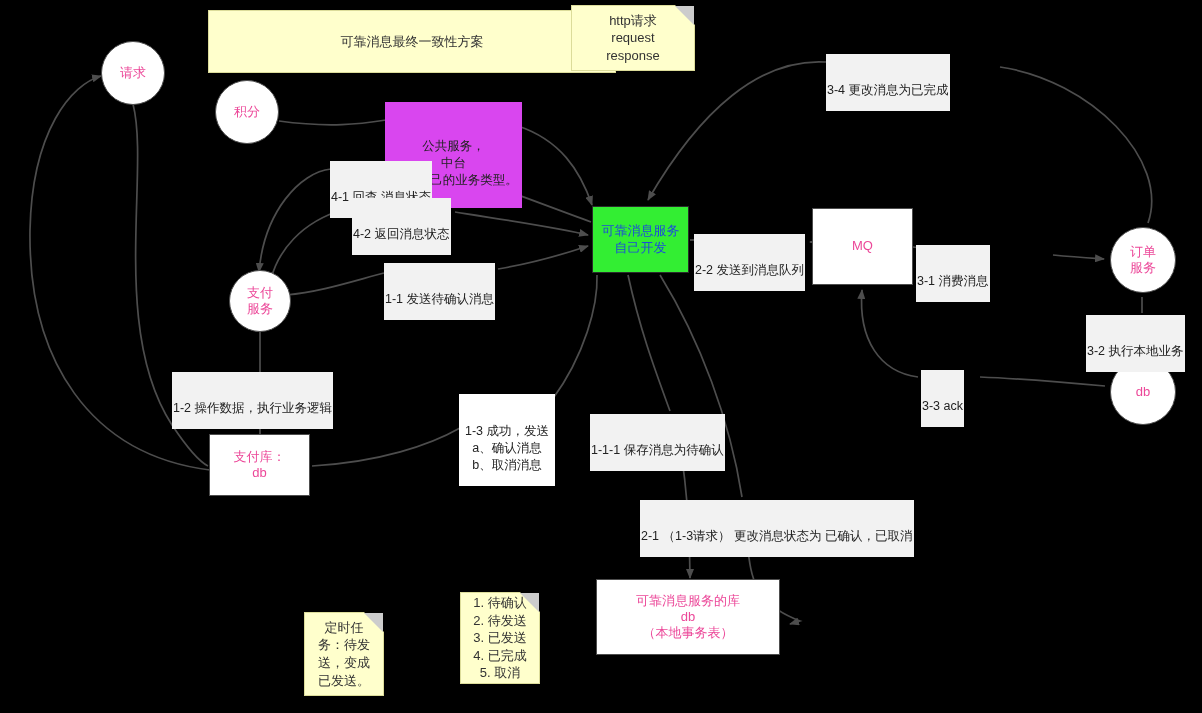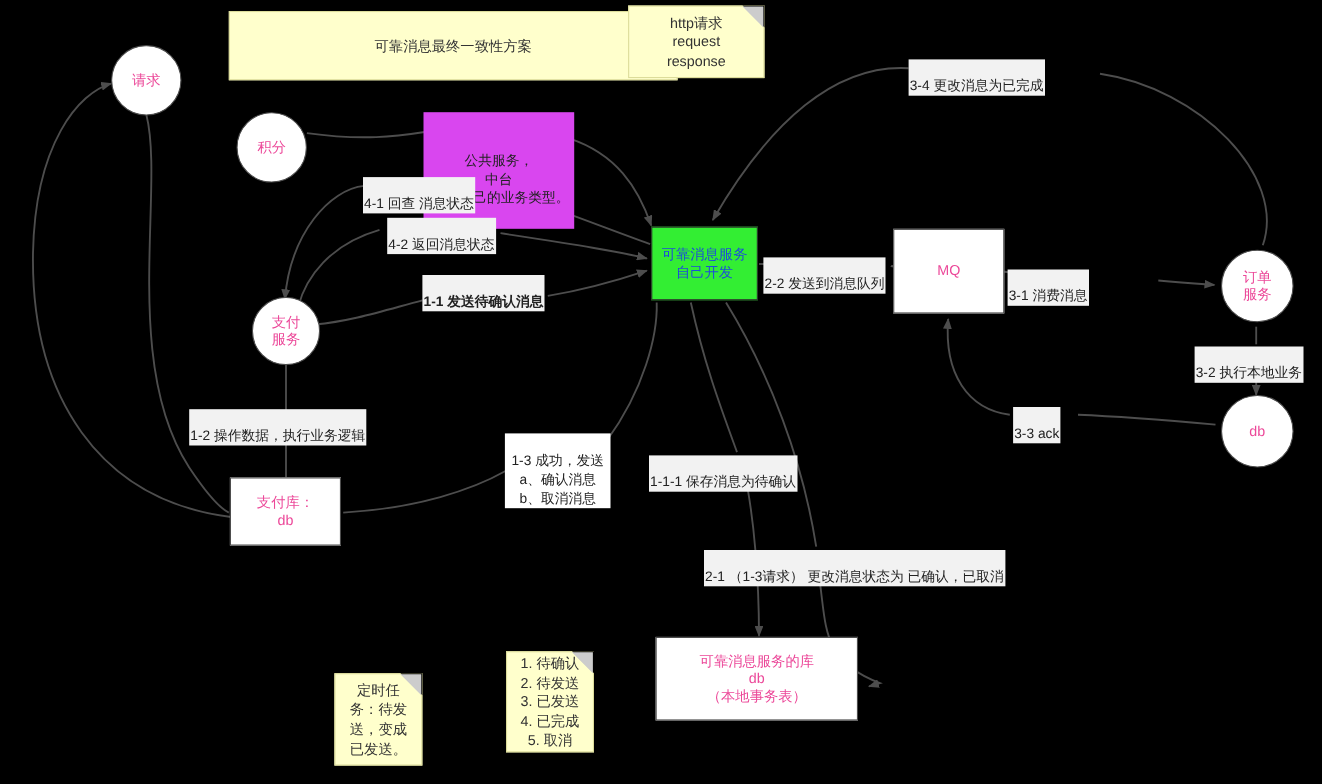--- a/index.html
+++ b/index.html
@@ -63,21 +63,21 @@
     width:0;height:0;
     border-left:20px solid transparent;
     border-top:20px solid #000000;
   }
   .elabel{
     position:absolute;
     background:#f2f2f2;
     color:#222222;
     font-size:12.5px;
     line-height:1.3;
-    padding:0 1px;
+    padding:12px 1px;
     white-space:pre-line;
     text-align:center;
   }
 </style>
 </head>
 <body>
 
 <div id="canvas">
 
   <svg id="wires" viewBox="0 0 1202 713">
@@ -169,21 +169,21 @@
   <div class="elabel" style="left:385px;top:90px;width:133px;background:#d946ef;padding:19px 2px;line-height:1.35;margin-top:12px;">
     <span>公共服务，
 中台
 加上 自己的业务类型。</span>
   </div>
 
   <div class="node circle" style="left:101px;top:41px;width:64px;height:64px;">
     <span>请求</span>
   </div>
 
-  <div class="node circle" style="left:215px;top:102px;width:64px;height:64px;">
+  <div class="node circle" style="left:215px;top:80px;width:64px;height:64px;">
     <span>积分</span>
   </div>
 
   <div class="node circle" style="left:229px;top:270px;width:62px;height:62px;">
     <span>支付
 服务</span>
   </div>
 
   <div class="node box" style="left:209px;top:434px;width:101px;height:62px;">
     <span>支付库：
@@ -215,21 +215,21 @@
   </div>
 
   <div class="elabel" style="left:330px;top:161px;">
     <span>4-1 回查 消息状态</span>
   </div>
 
   <div class="elabel" style="left:352px;top:198px;">
     <span>4-2 返回消息状态</span>
   </div>
 
-  <div class="elabel" style="left:384px;top:250px;font-weight:bold;">
+  <div class="elabel" style="left:384px;top:263px;">
     <span>1-1 发送待确认消息</span>
   </div>
 
   <div class="elabel" style="left:172px;top:372px;">
     <span>1-2 操作数据，执行业务逻辑</span>
   </div>
 
   <div class="elabel" style="left:459px;top:394px;width:94px;background:#ffffff;text-align:center;line-height:1.35;">
     <span>1-3 成功，发送
  a、确认消息

